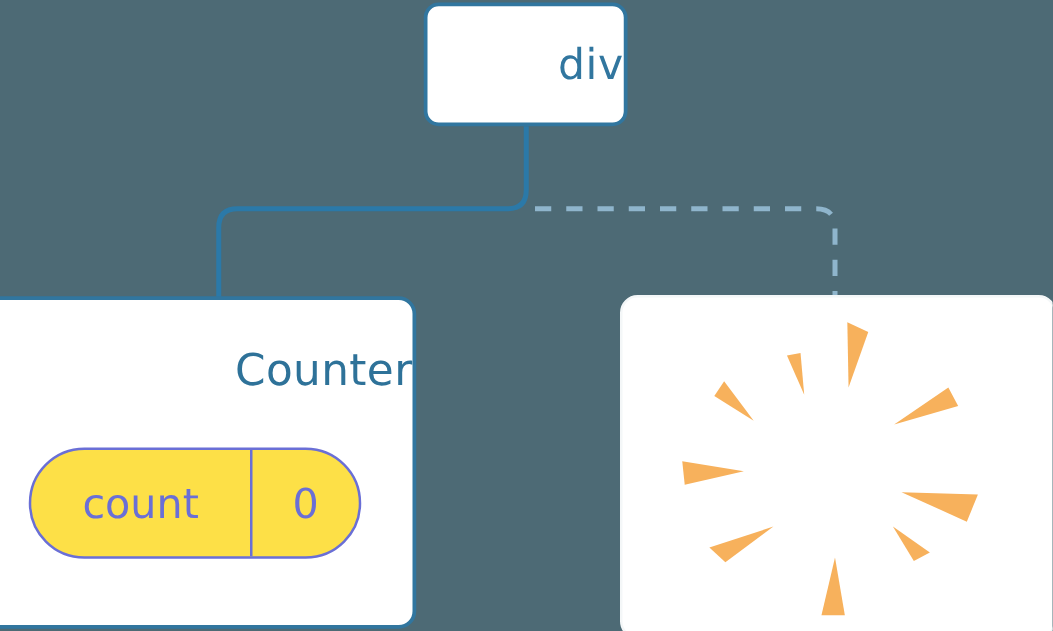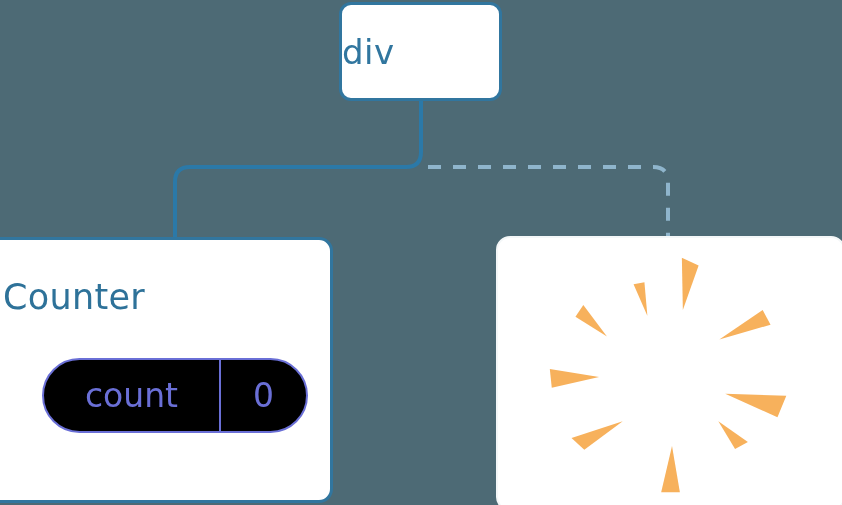--- a/index.html
+++ b/index.html
@@ -34,21 +34,21 @@
   }
 
   
   .node {
     position: absolute;
     box-sizing: border-box;
     background: #ffffff;
     z-index: 2;
     display: flex;
     flex-direction: column;
-    align-items: flex-start;
+    align-items: flex-end;
   }
 
   
   #node-div {
     left: 339px;
     top: 2px;
     width: 163px;
     height: 99px;
     border: 3px solid #31769f;
     border-radius: 12px;
@@ -80,30 +80,30 @@
     font-size: 35px;
     color: #2e7299;
     margin-top: 40px;
     line-height: 1;
     letter-spacing: 0.3px;
   }
 
   
   .state-pill {
     position: absolute;
-    left: 53px;
+    left: 34px;
     top: 118px;
     width: 266px;
-    height: 75px;
+    height: 89px;
     box-sizing: border-box;
     border: 2.5px solid #6a6fd6;
     border-radius: 52px;
     display: flex;
     align-items: stretch;
-    background: #000000;
+    background: #fde047;
   }
   .state-pill .pill-key,
   .state-pill .pill-val {
     display: flex;
     align-items: center;
     justify-content: center;
     color: #6a6fd6;
     font-size: 33px;
     line-height: 1;
   }

